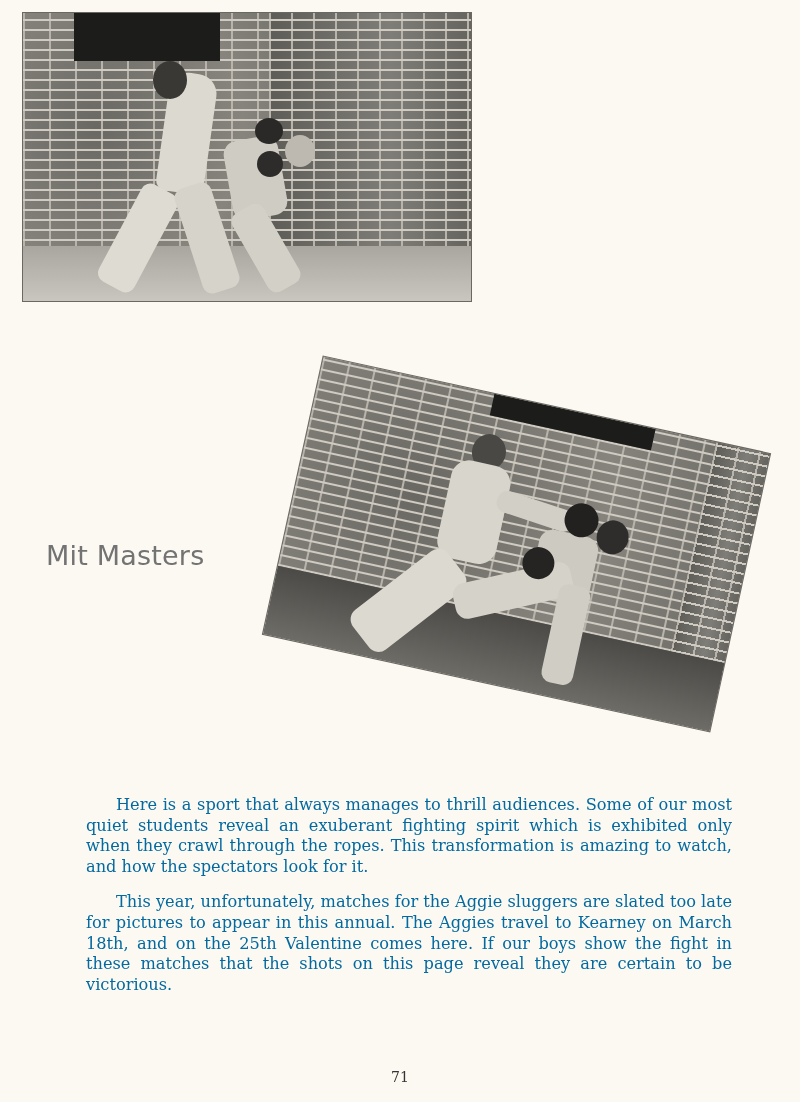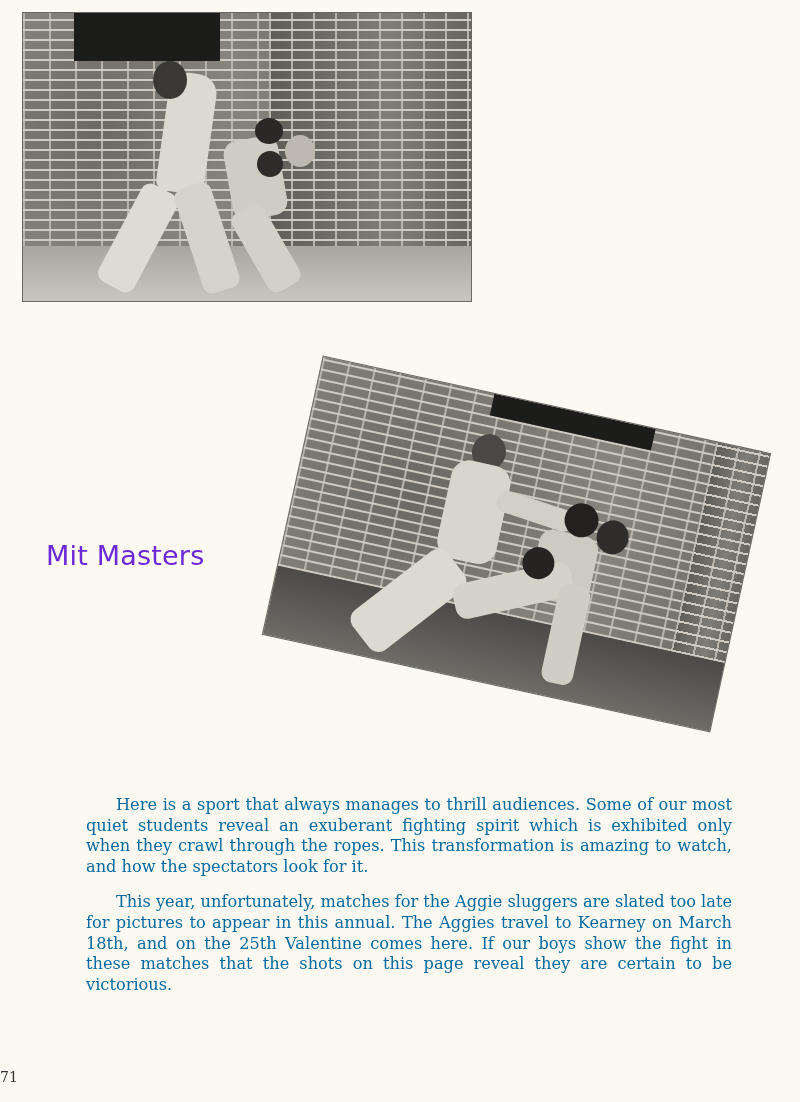--- a/index.html
+++ b/index.html
@@ -33,31 +33,31 @@
     position: absolute; background: #1c1c1a;
   }
   .floor {
     position: absolute; left: 0; right: 0; bottom: 0;
   }
   .figure-part { position: absolute; }
   .title {
     position: absolute; left: 46px; top: 540px;
     font-family: "DejaVu Sans", sans-serif;
     font-size: 27px; font-weight: normal; letter-spacing: 0.2px;
-    color: #6d28d9;
+    color: #737373;
   }
   .body-text {
     position: absolute; left: 86px; top: 795px; width: 646px;
     font-size: 16.2px; line-height: 20.6px;
     text-align: justify; color: #0369a1;
   }
   .body-text p { margin: 0 0 15px 0; text-indent: 30px; }
   .page-number {
     position: absolute; left: 0; width: 800px; top: 1069px;
-    text-align: left; font-size: 14px; color: #333;
+    text-align: center; font-size: 14px; color: #333;
   }
 </style>
 </head>
 <body>
 
 <div class="photo" style="left:23px; top:13px; width:448px; height:288px;">
   <div class="bricks" style="right:45%;"></div>
   <div class="bricks offset" style="left:55%;"></div>
   <div class="window" style="left:51px; top:0; width:146px; height:48px;"></div>
   <div class="floor" style="height:55px; background:linear-gradient(180deg,#a9a69f,#c9c6bf);"></div>

